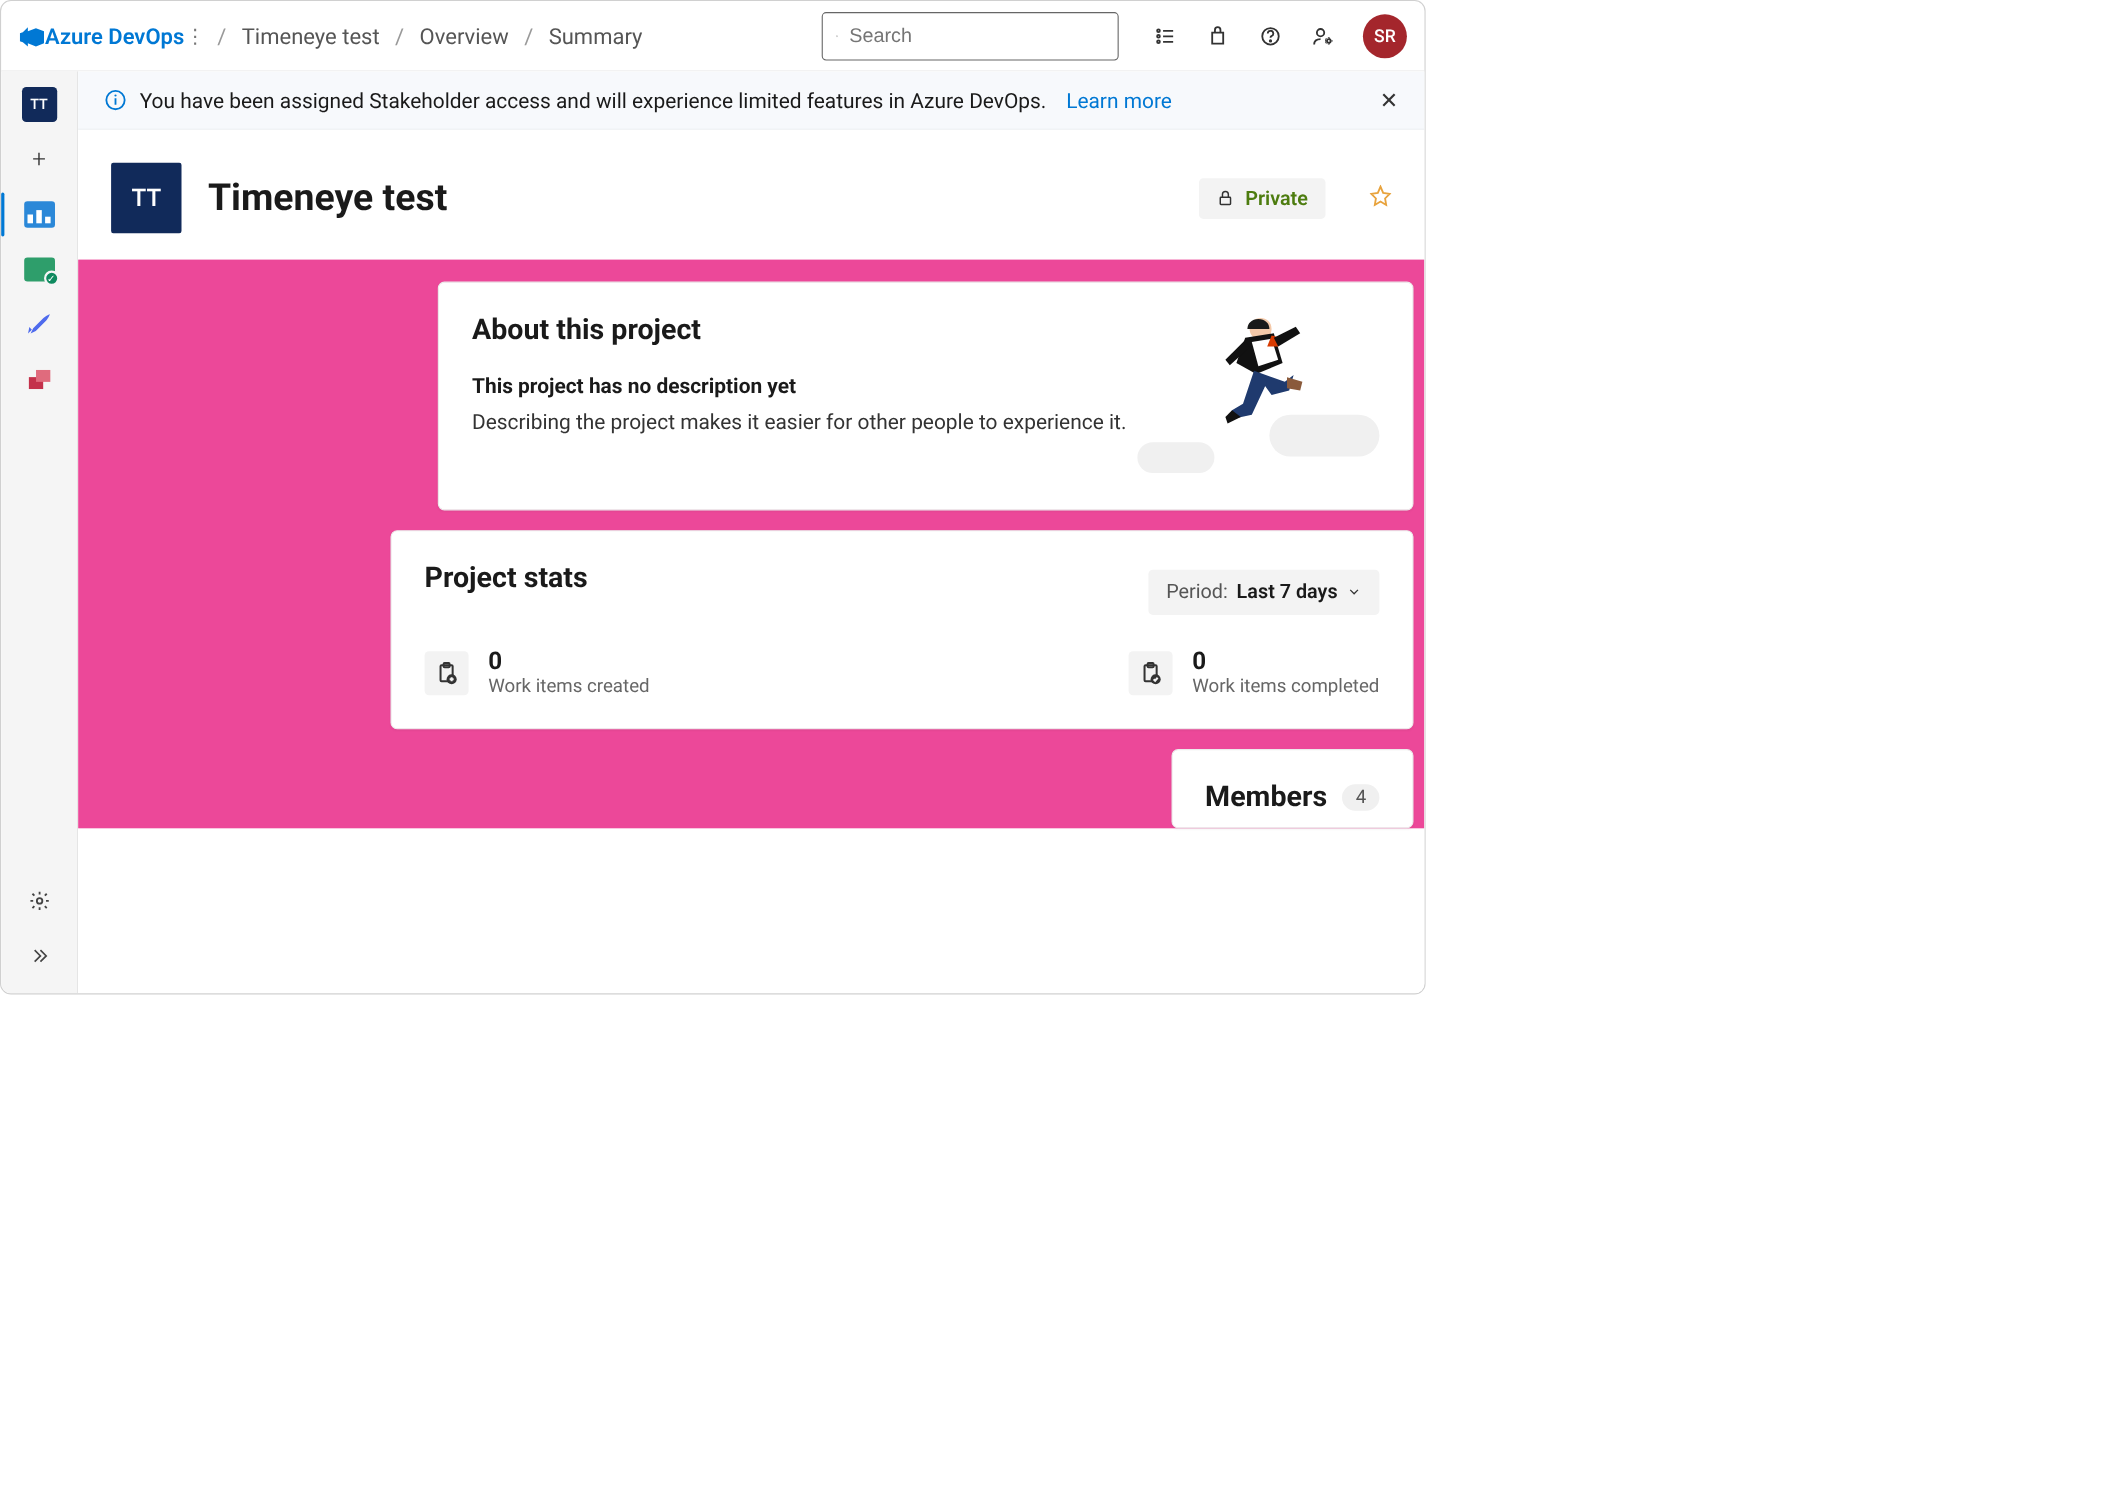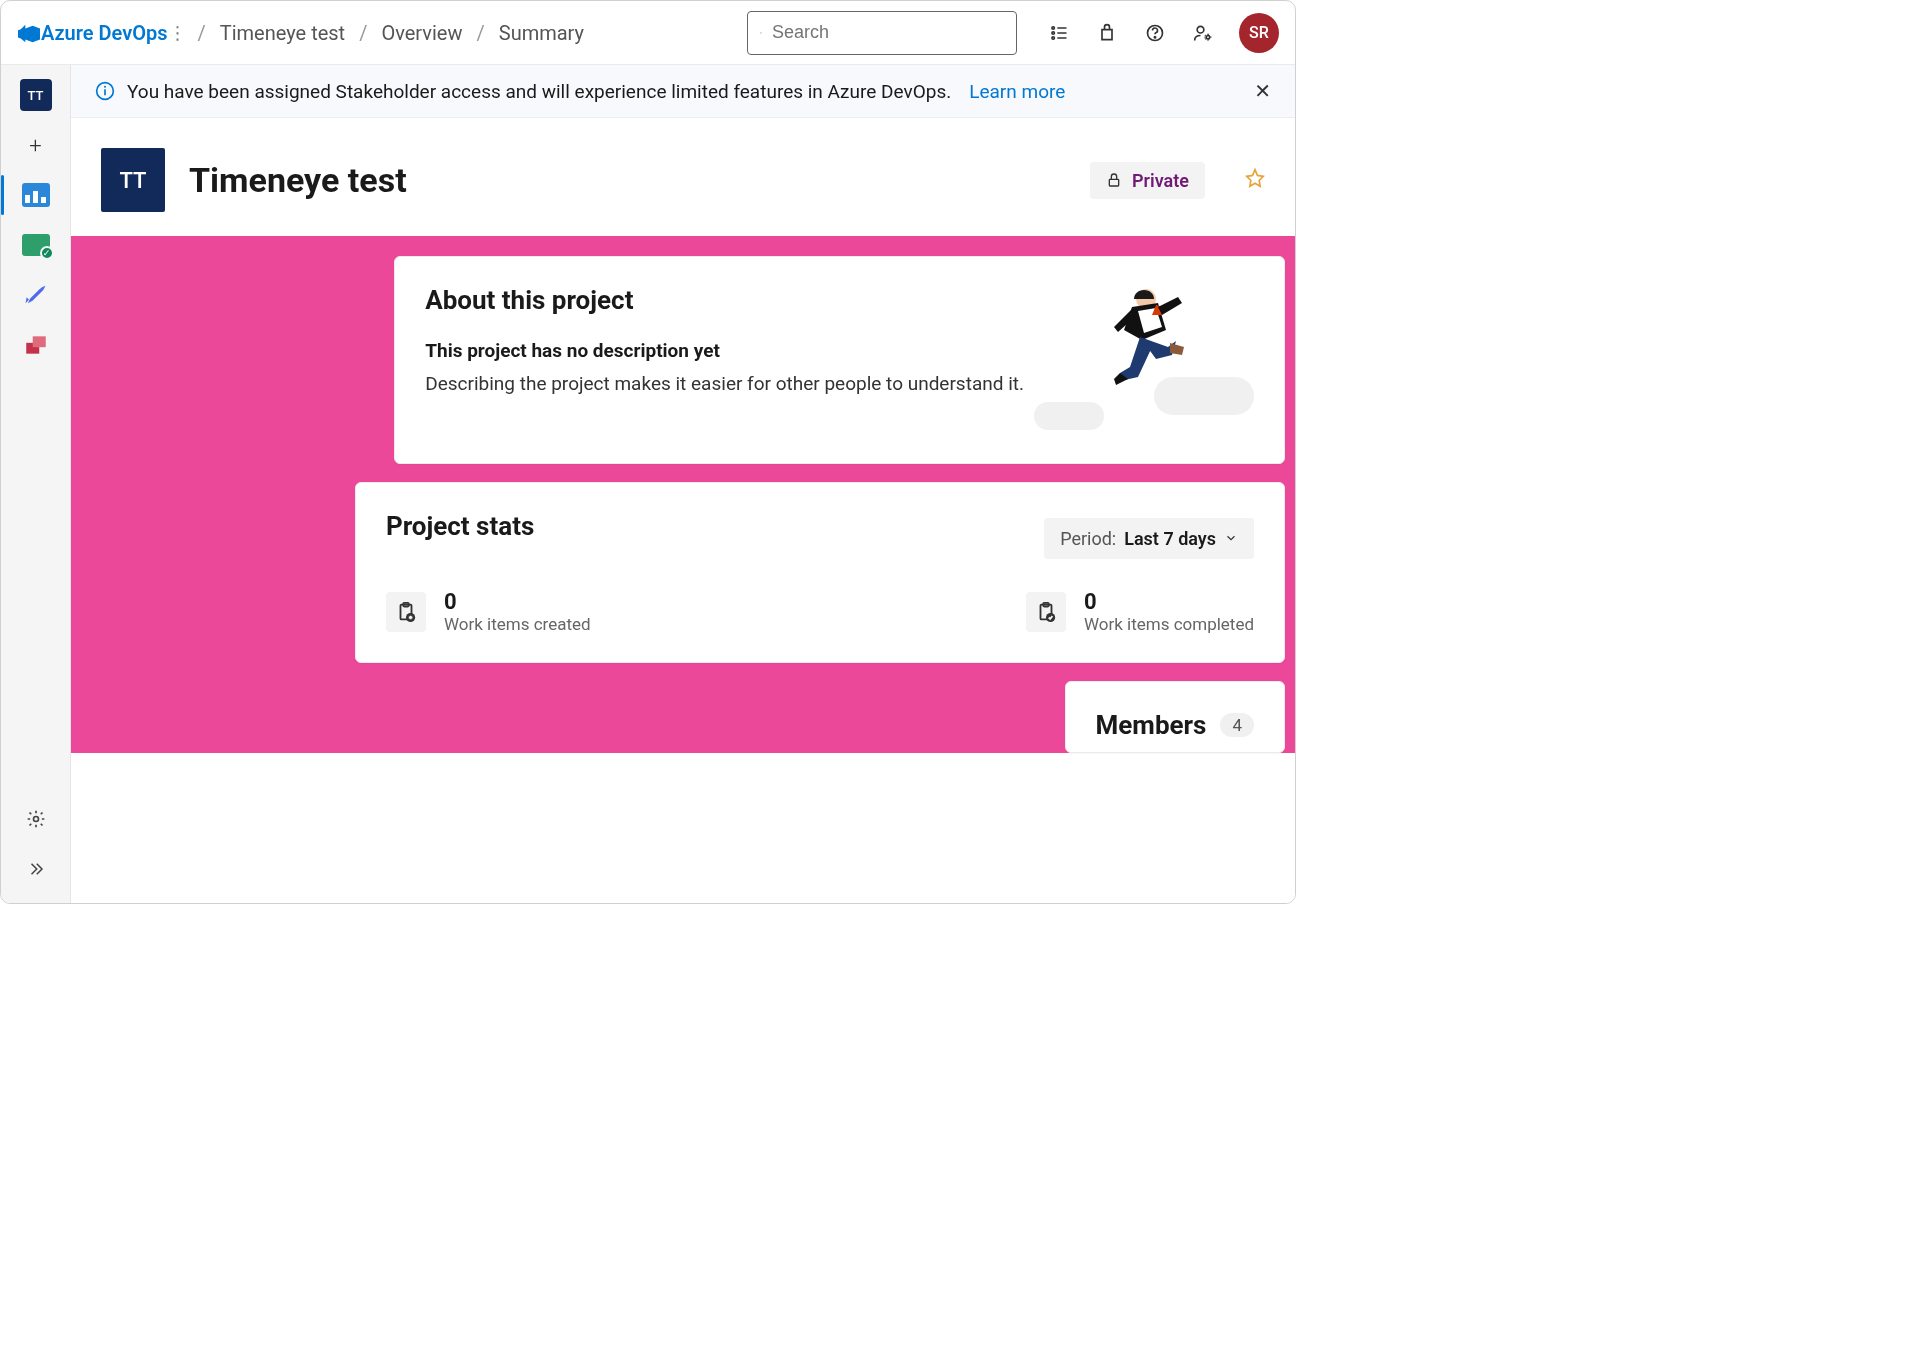--- a/index.html
+++ b/index.html
@@ -35,21 +35,21 @@
 
   
   .main { flex: 1; overflow-y: auto; background: #fff; }
   .banner { background: #f7f9fc; border-bottom: 1px solid #eceef1; display: flex; align-items: center; padding: 14px 24px; gap: 12px; font-size: 19px; }
   .banner .info-icon { color: #0078d4; }
   .banner a { color: #0078d4; text-decoration: none; cursor: pointer; margin-left: 6px; }
   .banner .close-b { margin-left: auto; cursor: pointer; color: #333; font-size: 20px; }
   .header-row { display: flex; align-items: center; padding: 30px 30px 24px 30px; gap: 24px; background:#fff; }
   .proj-tile { width: 64px; height: 64px; background: #112a5a; color: #fff; display: flex; align-items: center; justify-content: center; font-size: 22px; font-weight: 500; border-radius: 2px; }
   .proj-title { font-size: 34px; font-weight: 700; }
-  .private-chip { background: #f3f3f3; border-radius: 4px; padding: 8px 16px; display: flex; align-items: center; gap: 10px; font-size: 18px; font-weight: 600; color: #701a75; cursor: default; }
+  .private-chip { background: #f3f3f3; border-radius: 4px; padding: 8px 16px; display: flex; align-items: center; gap: 10px; font-size: 18px; font-weight: 600; color: #4d7c0f; cursor: default; }
   .star-icon { color: #e8a33d; cursor: pointer; margin-left: 16px; font-size: 20px; }
   .content-stack { background: #ec4899; padding: 20px 10px 0 10px; display:flex; flex-direction:column; gap:18px;align-items:flex-end; }
   .card { background: #fff; border-radius: 6px; border:1px solid #ececec; box-shadow: 0 1px 2px rgba(0,0,0,0.04); padding: 28px 30px; }
   .card h2 { font-size: 26px; font-weight: 700; margin-bottom: 24px; }
   .about-card { display:flex; justify-content:space-between; align-items:flex-start; }
   .about-text .no-desc { font-size: 19px; font-weight: 700; margin-bottom: 10px; }
   .about-text .hint { font-size: 19px; color: #333; }
   .about-illus { width: 230px; height: 150px; position: relative; }
   
   .cloud { position:absolute; background:#f0f0f0; border-radius:50px; }
@@ -207,21 +207,21 @@
           </svg>
       </div>
     </div>
 
     <div class="content-stack">
 
       <div class="card about-card">
         <div class="about-text">
           <h2>About this project</h2>
           <div class="no-desc">This project has no description yet</div>
-          <div class="hint">Describing the project makes it easier for other people to understand it.</div>
+          <div class="hint">Describing the project makes it easier for other people to experience it.</div>
         </div>
         <div class="about-illus">
           <div class="cloud c1"></div>
           <div class="cloud c2"></div>
           <svg class="person" viewBox="0 0 110 120">
             <circle cx="62" cy="14" r="10" fill="#f4c9a9"></circle>
             <path d="M60 5c6 0 10 4 10 9h-20c0-5 4-9 10-9z" fill="#1a1a1a"></path>
             <path d="M48 22L74 18 82 45 58 55 40 45z" fill="#111"></path>
             <path d="M54 26L72 23 78 42 60 48z" fill="#fff"></path>
             <path d="M72 20l8 2-2 8-10 0z" fill="#d83b01"></path>

